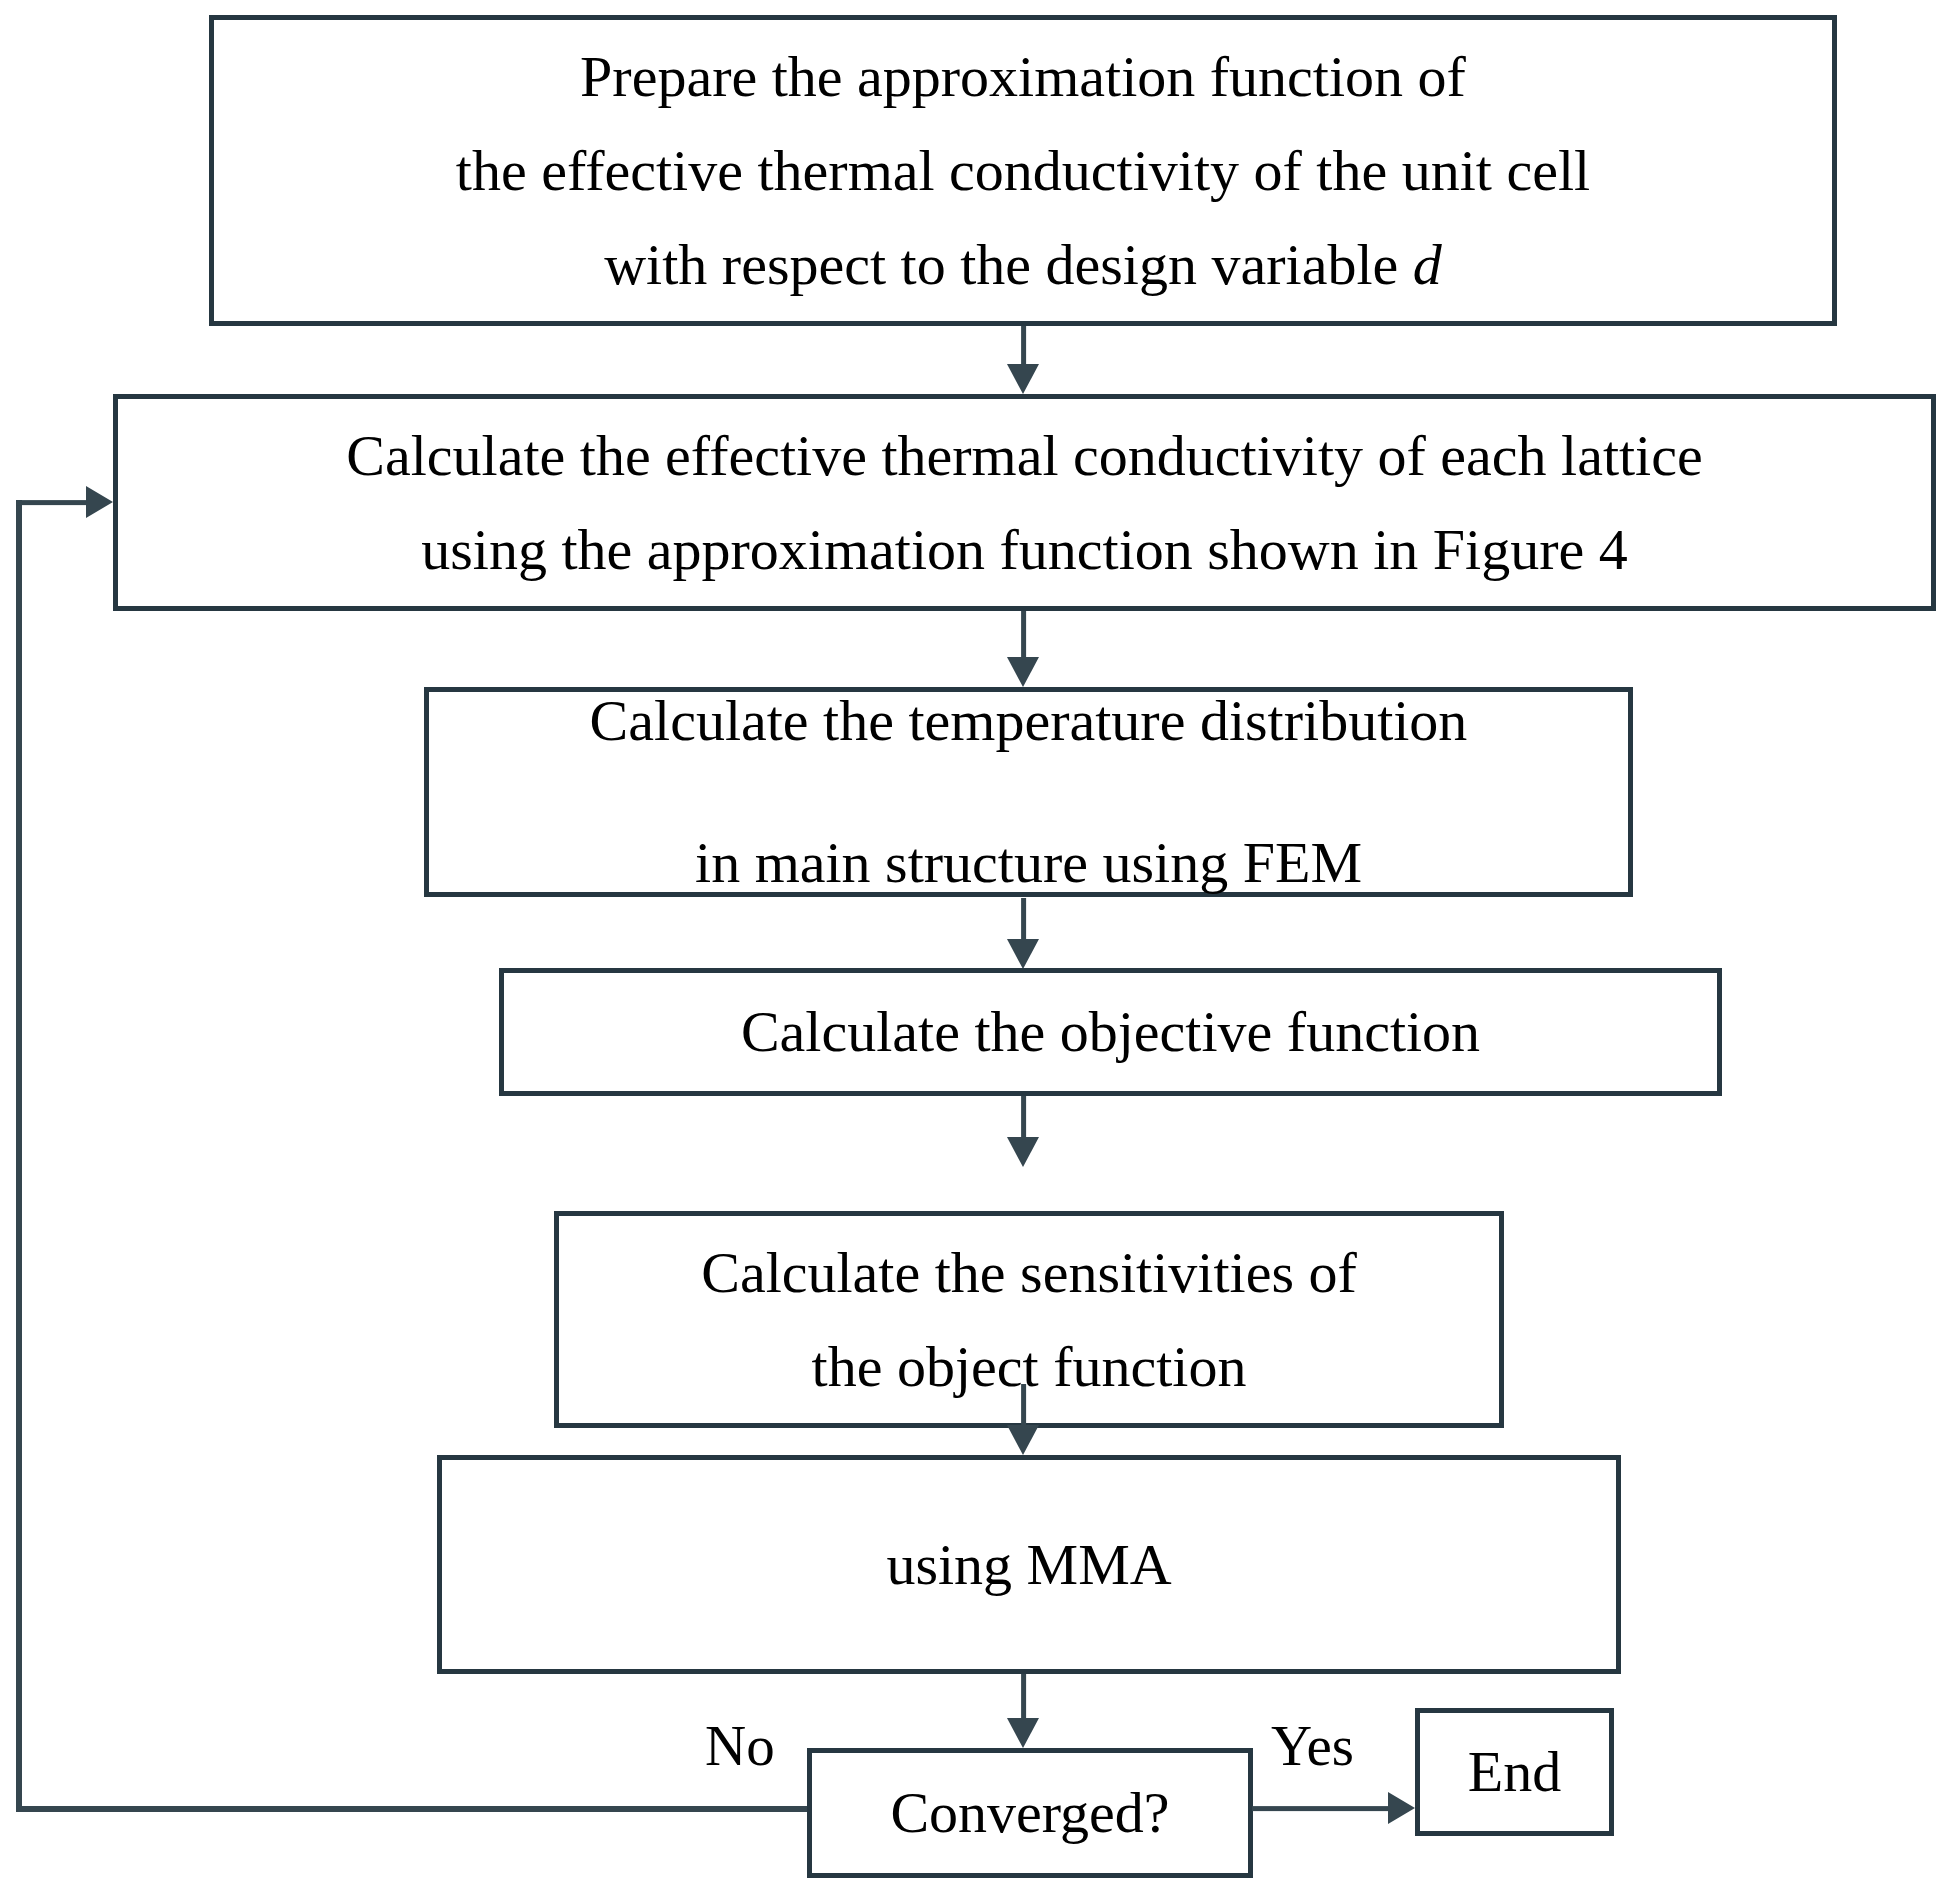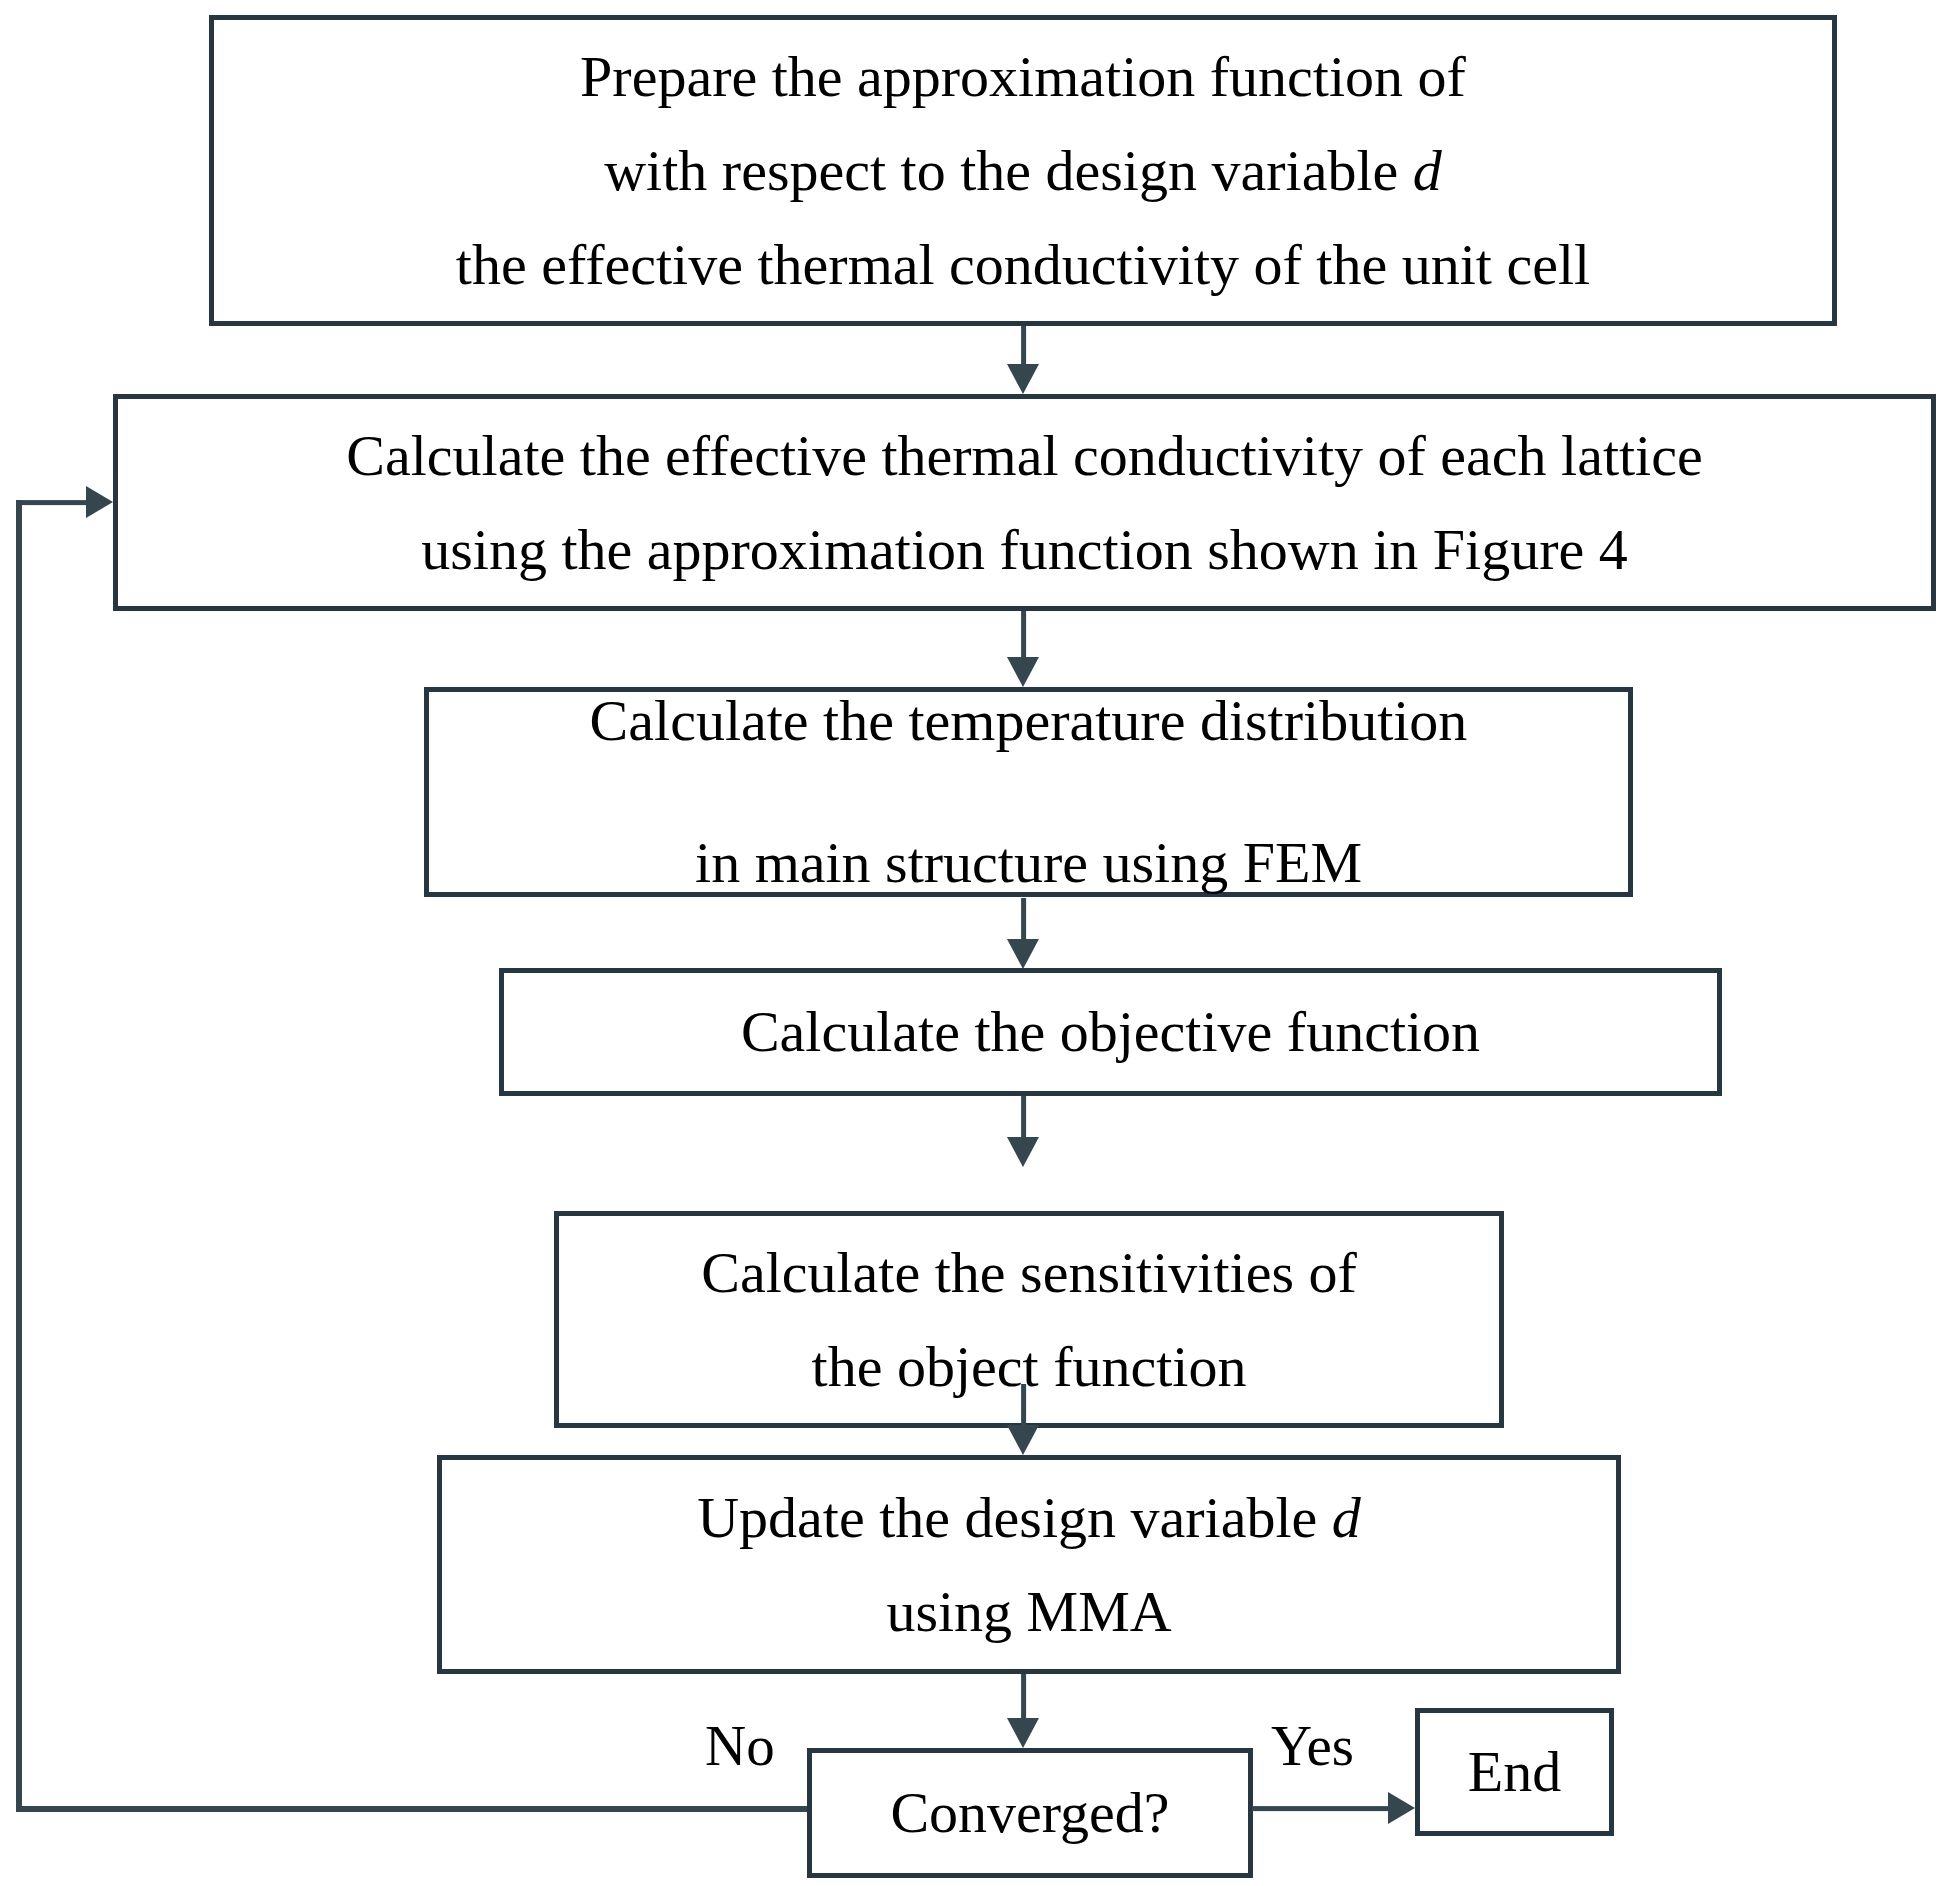--- a/index.html
+++ b/index.html
@@ -70,22 +70,22 @@
     white-space: nowrap;
   }
 </style>
 </head>
 <body>
 
 <div id="canvas">
 
   <div class="node" style="left:209px; top:15px; width:1628px; height:311px;">
     <div class="tline"><span>Prepare the approximation function of</span></div>
+    <div class="tline"><span>the effective thermal conductivity of the unit cell</span></div>
     <div class="tline"><span>with respect to the design variable</span> <i class="var">d</i></div>
-    <div class="tline"><span>the effective thermal conductivity of the unit cell</span></div>
   </div>
 
   <div class="arrow-v" style="left:1007px; top:326px; height:68px;">
     <div class="shaft" style="height:42px;"></div>
     <div class="head-down"></div>
   </div>
 
   <div class="node" style="left:113px; top:394px; width:1823px; height:217px;">
     <div class="tline"><span>Calculate the effective thermal conductivity of each lattice</span></div>
     <div class="tline"><span>using the approximation function shown in Figure 4</span></div>
@@ -119,21 +119,20 @@
     <div class="tline"><span>Calculate the sensitivities of</span></div>
     <div class="tline"><span>the object function</span></div>
   </div>
 
   <div class="arrow-v" style="left:1007px; top:1384px; height:71px;">
     <div class="shaft" style="height:44px;"></div>
     <div class="head-down"></div>
   </div>
 
   <div class="node" style="left:437px; top:1455px; width:1184px; height:219px;">
-    <div class="tline"><span>Update the design variable</span> <i class="var">d</i></div>
     <div class="tline"><span>using MMA</span></div>
   </div>
 
   <div class="arrow-v" style="left:1007px; top:1674px; height:74px;">
     <div class="shaft" style="height:48px;"></div>
     <div class="head-down"></div>
   </div>
 
   <div class="node" style="left:807px; top:1748px; width:446px; height:130px;">
     <div class="tline"><span>Converged?</span></div>

